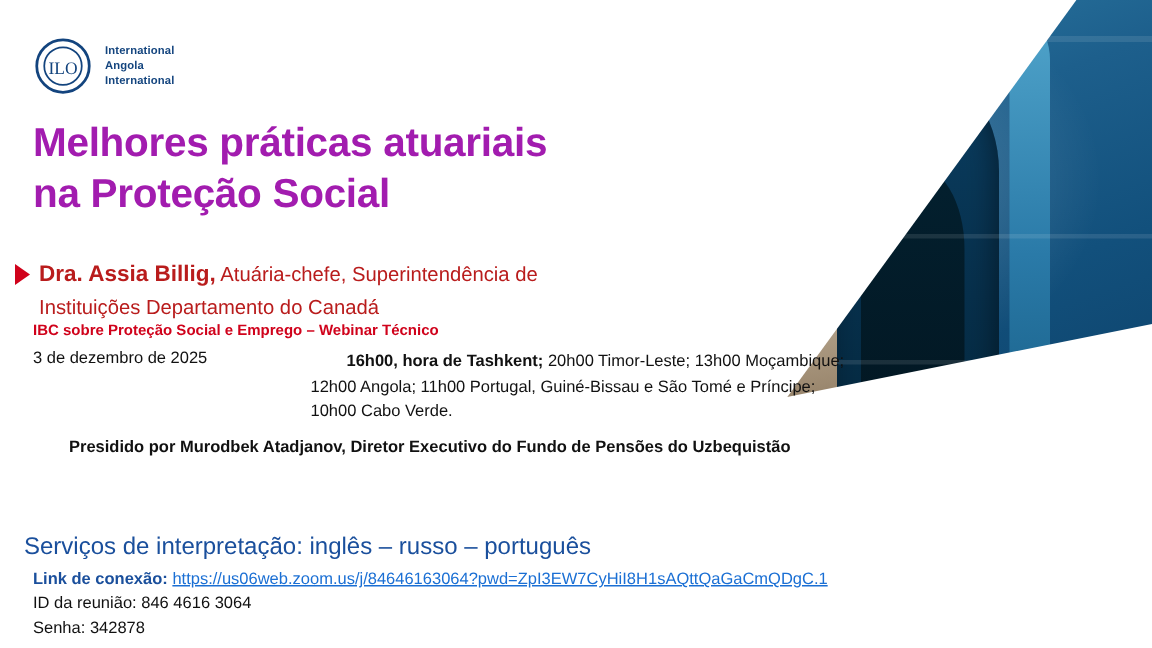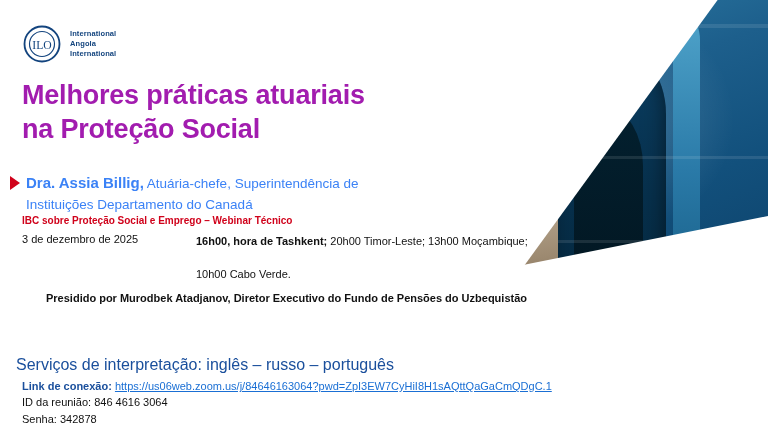--- a/index.html
+++ b/index.html
@@ -180,21 +180,21 @@
     height: 0;
     border-top: 7px solid transparent;
     border-bottom: 7px solid transparent;
     border-left: 10px solid #d0021b;
     margin-top: 4px;
     flex: 0 0 auto;
   }
   .speaker-text {
     font-size: 13.5px;
     line-height: 1.5;
-    color: #3b82f6;
+    color: #b91c1c;
   }
   .speaker-name {
     font-weight: 700;
     font-size: 15px;
   }
 
   
   .session-line {
     position: absolute;
     left: 22px;
@@ -205,33 +205,33 @@
   }
 
   
   .date-block {
     position: absolute;
     left: 22px;
     top: 233px;
     width: 740px;
     display: flex;
     align-items: flex-start;
-    gap: 14px;
+    gap: 25px;
     font-size: 11px;
     color: #111111;
   }
   .date-col {
     flex: 0 0 160px;
     font-weight: 400;
   }
   .times-col {
     flex: 1 1 auto;
     line-height: 1.5;
   }
-  .times-col b { font-weight: 700; }
+  .times-col b { font-weight: 700; margin-left: 24px; }
 
   
   .chair-line {
     position: absolute;
     left: 22px;
     top: 292px;
     width: 720px;
     font-size: 11px;
     font-weight: 700;
     color: #111111;
@@ -327,21 +327,21 @@
       <span>Instituições Departamento do Canadá</span>
     </div>
   </div>
 
   <div class="session-line">IBC sobre Proteção Social e Emprego – Webinar Técnico</div>
 
   <div class="date-block">
     <div class="date-col">3 de dezembro de 2025</div>
     <div class="times-col">
       <b>16h00, hora de Tashkent;</b><span> 20h00 Timor-Leste; 13h00 Moçambique;</span><br>
-      <br>
+      <span>12h00 Angola; 11h00 Portugal, Guiné-Bissau e São Tomé e Príncipe;</span><br>
       <span>10h00 Cabo Verde.</span>
     </div>
   </div>
 
   <div class="chair-line">Presidido por Murodbek Atadjanov, Diretor Executivo do Fundo de Pensões do Uzbequistão</div>
 
 
   <div class="interp">Serviços de interpretação: inglês – russo – português</div>
 
   <div class="connection">

